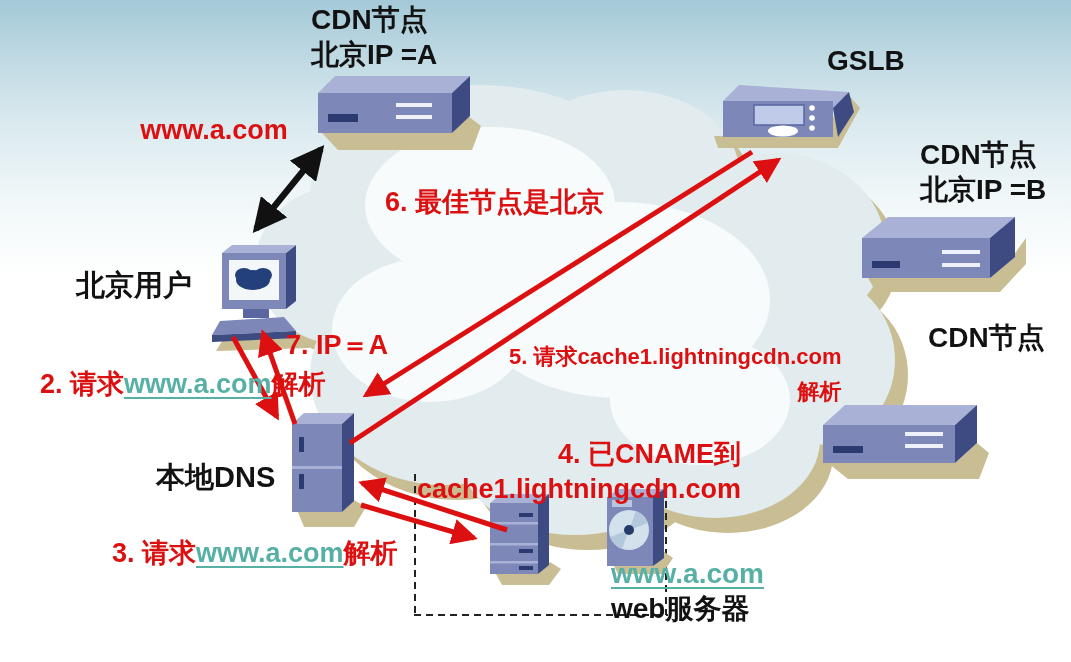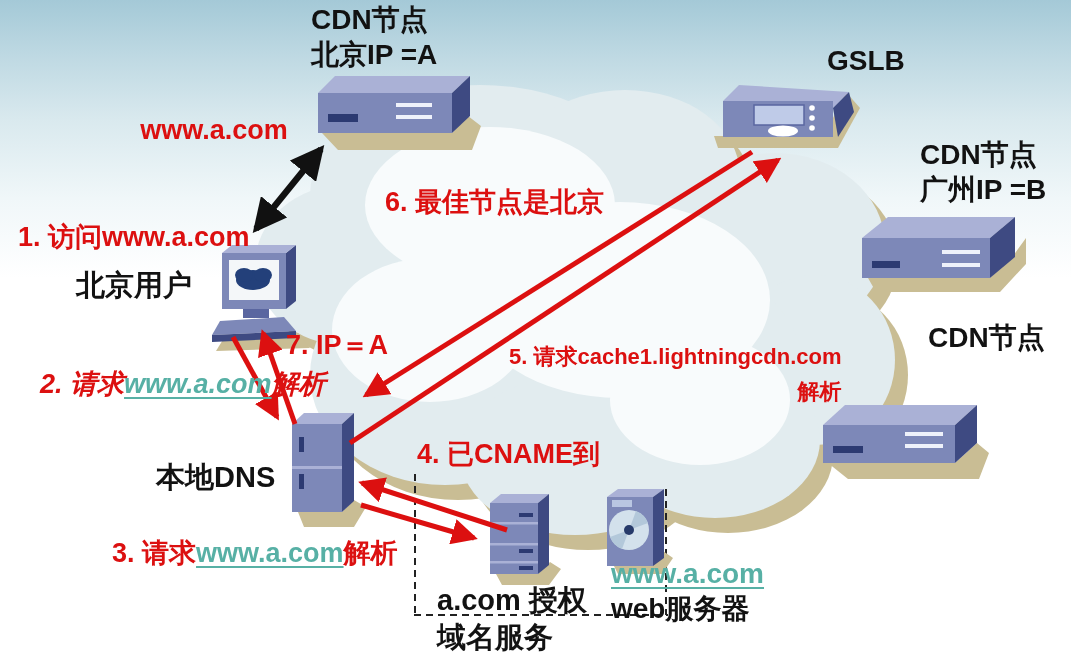--- a/index.html
+++ b/index.html
@@ -27,21 +27,21 @@
   #lbl-cdn-bj{left:311px;top:2px;font-size:28px;line-height:35px;}
   #lbl-gslb{left:827px;top:45px;font-size:28px;}
   #lbl-cdn-sh{left:920px;top:137px;font-size:28px;line-height:35px;}
   #lbl-cdn-gz{left:928px;top:320px;font-size:28px;line-height:35px;}
   #lbl-user{left:76px;top:266px;font-size:29px;}
   #lbl-dns{left:156px;top:458px;font-size:29px;}
   #lbl-auth{left:437px;top:582px;font-size:29px;line-height:37px;}
   #lbl-web{left:611px;top:556px;font-size:28px;line-height:35px;}
 
   #s1{left:18px;top:219px;font-size:27px;}
-  #s2{left:40px;top:366px;font-size:27px;font-style:italic;}
+  #s2{left:40px;top:366px;font-size:27px;}
   #s3{left:112px;top:535px;font-size:27px;}
   #s4{left:417px;top:437px;font-size:27px;line-height:35px;}
   #s5{left:509px;top:339px;font-size:22px;line-height:35px;}
   #s6{left:385px;top:184px;font-size:27px;line-height:36px;}
   #s6 .indent{padding-left:62px;}
   #s7{left:286px;top:327px;font-size:27px;}
   #s8{left:118px;top:112px;font-size:27px;line-height:37px;width:192px;text-align:center;}
 </style>
 </head>
 <body>
@@ -203,59 +203,53 @@
     <span class="blk">CDN节点</span>
     <span class="blk">北京IP =A</span>
   </div>
 
   <div class="lbl" id="lbl-gslb">
     <span>GSLB</span>
   </div>
 
   <div class="lbl" id="lbl-cdn-sh">
     <span class="blk">CDN节点</span>
-    <span class="blk">广州IP =B</span>
+    <span class="blk">北京IP =B</span>
   </div>
 
   <div class="lbl" id="lbl-cdn-gz">
     <span class="blk">CDN节点</span>
   </div>
 
   <div class="lbl" id="lbl-user">
     <span>北京用户</span>
   </div>
 
   <div class="lbl" id="lbl-dns">
     <span>本地DNS</span>
   </div>
 
-  <div class="lbl" id="lbl-auth">
-    <span class="blk">a.com 授权</span>
-    <span class="blk">域名服务</span>
-  </div>
 
   <div class="lbl" id="lbl-web">
     <span class="blk teal u">www.a.com</span>
     <span class="blk">web服务器</span>
   </div>
 
-  <div class="lbl red" id="s1">
-    <span>1. 访问www.a.com</span>
-  </div>
 
   <div class="lbl red" id="s2">
     <span>2. 请求</span><span class="teal u">www.a.com</span><span>解析</span>
   </div>
 
   <div class="lbl red" id="s3">
     <span>3. 请求</span><span class="teal u">www.a.com</span><span>解析</span>
   </div>
 
   <div class="lbl red" id="s4">
     <span class="blk">4. 已CNAME到</span>
+    <span class="blk">cache1.lightningcdn.com</span>
   </div>
 
   <div class="lbl red" id="s5">
     <span class="blk">5. 请求cache1.lightningcdn.com</span>
     <span class="blk">解析</span>
   </div>
 
   <div class="lbl red" id="s6">
     <span class="blk">6. 最佳节点是北京</span>
   </div>

